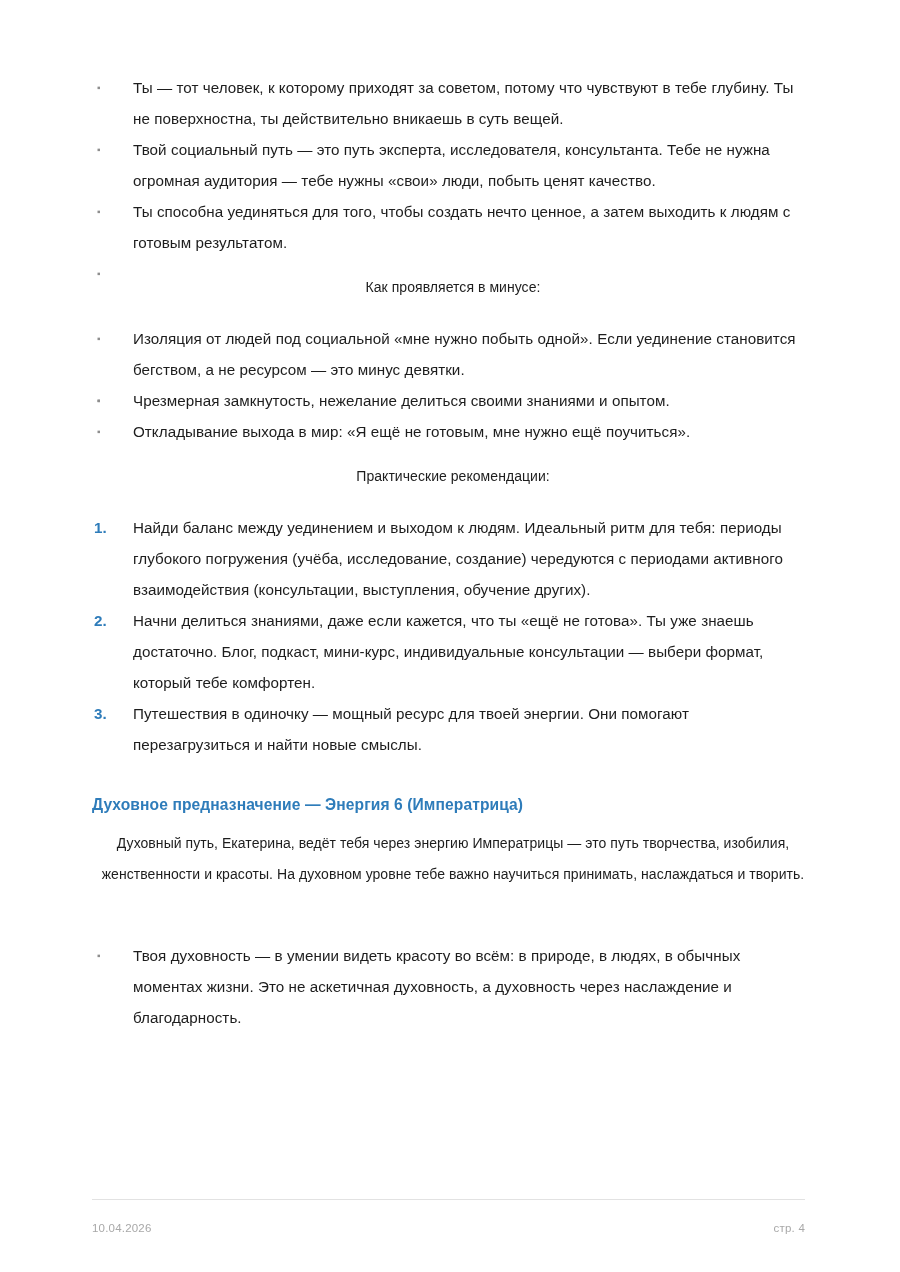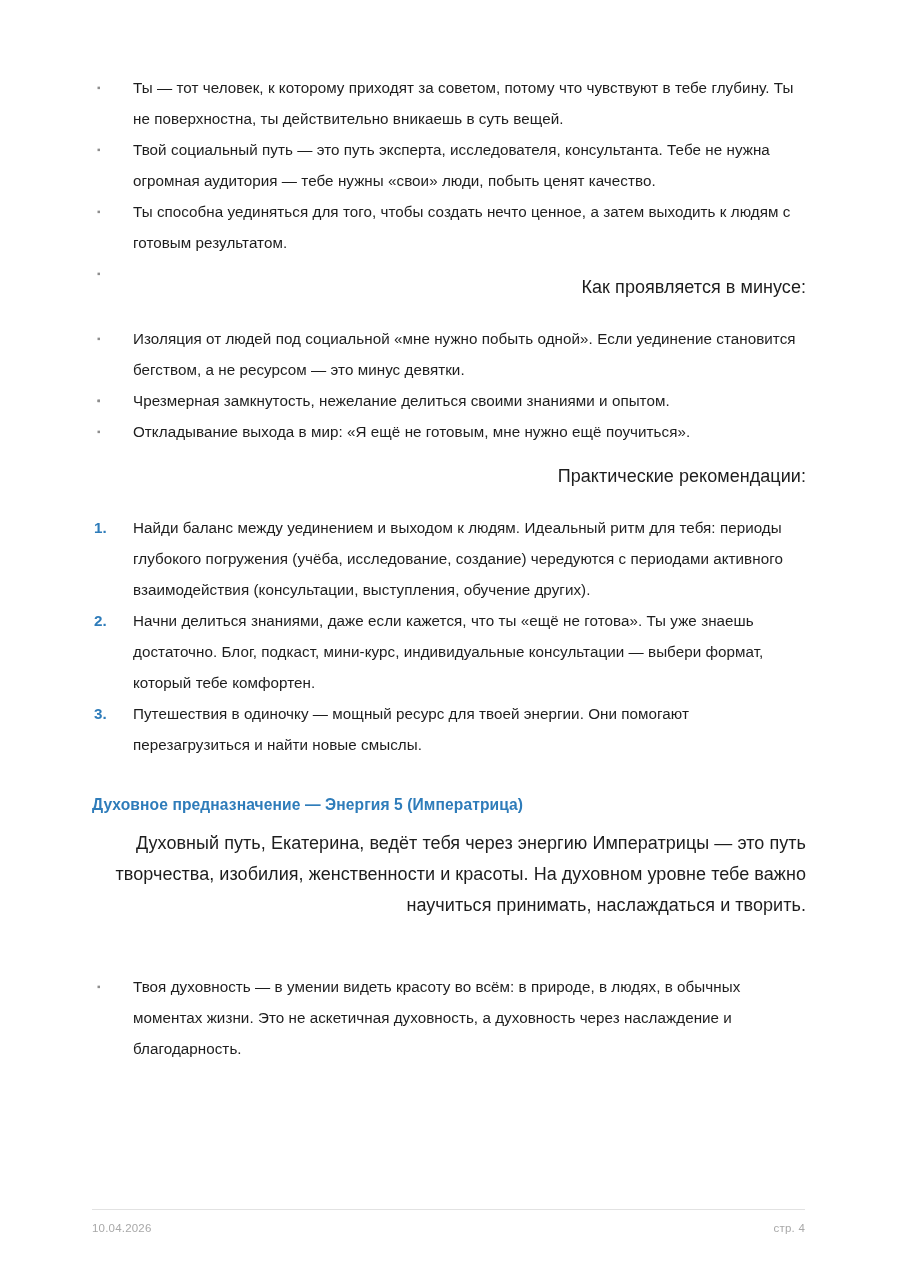--- a/index.html
+++ b/index.html
@@ -17,24 +17,24 @@
     font-family: "Liberation Sans", "DejaVu Sans", sans-serif;
     color: #1d1d1d;
     overflow: hidden;
   }
 
   .content { width: 714px; }
 
   
   p.para {
     margin: 0 0 0 8px;
-    font-size: 18px;
+    font-size: 14px;
     line-height: 31px;
     color: #1d1d1d;
-    text-align: right;
+    text-align: center;
     letter-spacing: 0.05px;
   }
   .spacer-lg { height: 20px; }
   .spacer-md { height: 14px; }
   .spacer-xl { height: 30px; }
 
   
   ul.bullets, ol.numbers {
     list-style: none;
     margin: 0;
@@ -79,21 +79,21 @@
     letter-spacing: 0.1px;
   }
 
   
   .footer {
     position: absolute;
     left: 92px;
     right: 95px;
     bottom: 38px;
     border-top: 1px solid #e2e2e2;
-    padding-top: 12px;
+    padding-top: 22px;
     display: flex;
     justify-content: space-between;
     align-items: baseline;
     font-size: 11.5px;
     color: #a8a8a8;
     letter-spacing: 0.2px;
   }
 </style>
 </head>
 <body>
@@ -154,21 +154,21 @@
         <span class="marker num">2.</span>
         <span>Начни делиться знаниями, даже если кажется, что ты «ещё не готова». Ты уже знаешь достаточно. Блог, подкаст, мини-курс, индивидуальные консультации — выбери формат, который тебе комфортен.</span>
       </li>
       <li class="item">
         <span class="marker num">3.</span>
         <span>Путешествия в одиночку — мощный ресурс для твоей энергии. Они помогают перезагрузиться и найти новые смыслы.</span>
       </li>
     </ol>
 
     <div class="spacer-xl"></div>
-    <h2 class="section-heading">Духовное предназначение — Энергия 5 (Императрица)</h2>
+    <h2 class="section-heading">Духовное предназначение — Энергия 6 (Императрица)</h2>
     <div style="height:8px"></div>
     <p class="para">Духовный путь, Екатерина, ведёт тебя через энергию Императрицы — это путь творчества, изобилия, женственности и красоты. На духовном уровне тебе важно научиться принимать, наслаждаться и творить.</p>
 
     <div class="spacer-xl"></div>
     <div class="spacer-lg"></div>
 
     <ul class="bullets">
       <li class="item">
         <span class="marker bullet">▪</span>
         <span>Твоя духовность — в умении видеть красоту во всём: в природе, в людях, в обычных моментах жизни. Это не аскетичная духовность, а духовность через наслаждение и благодарность.</span>

